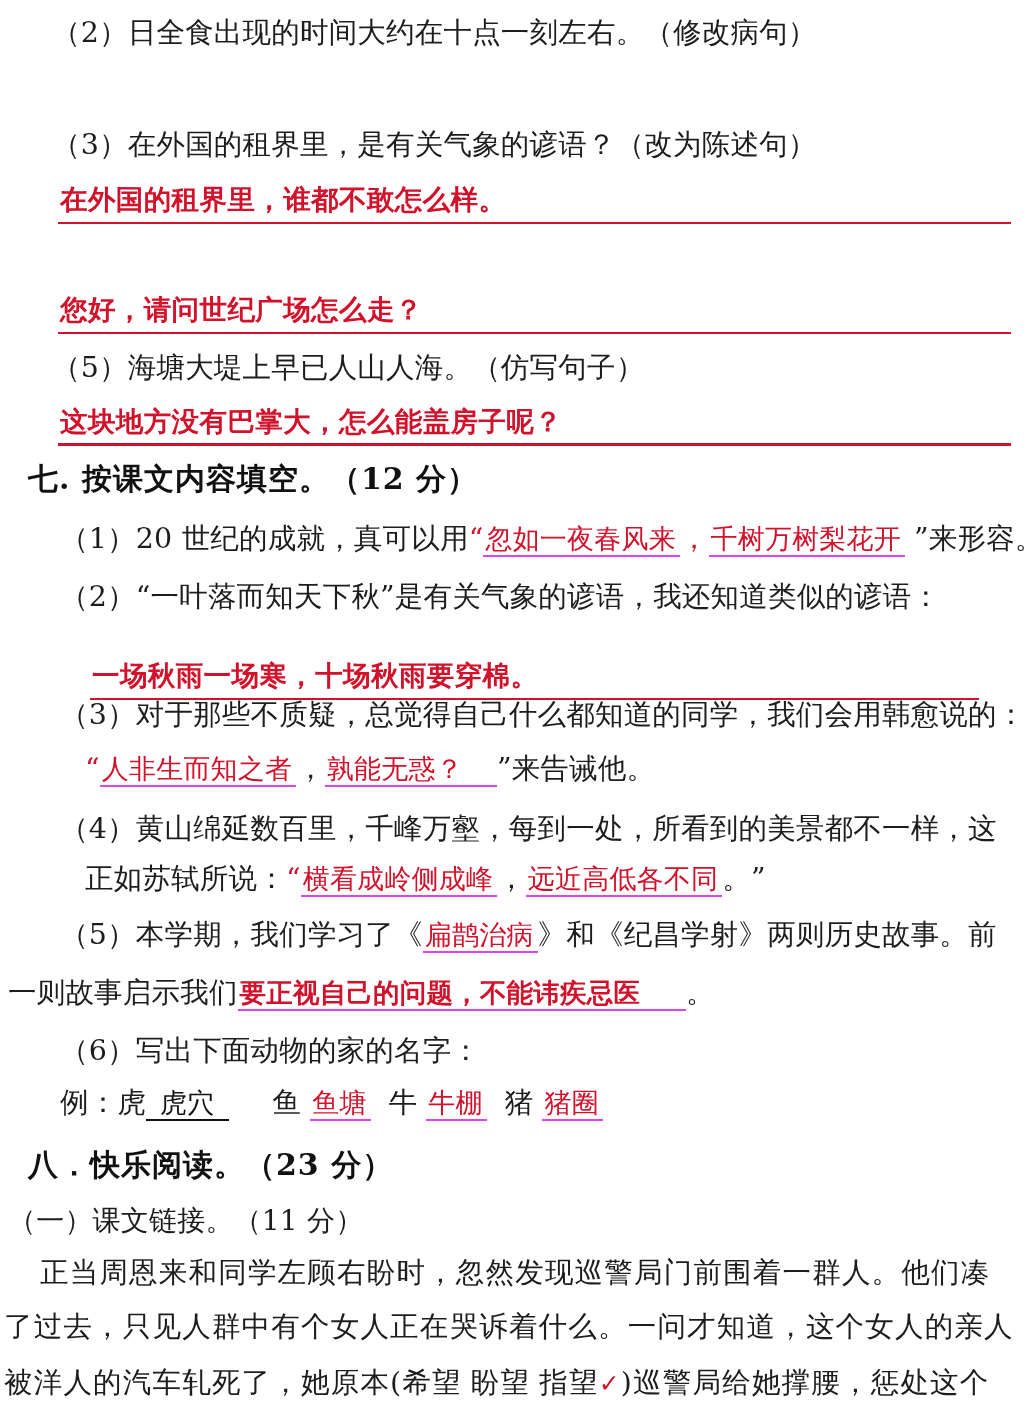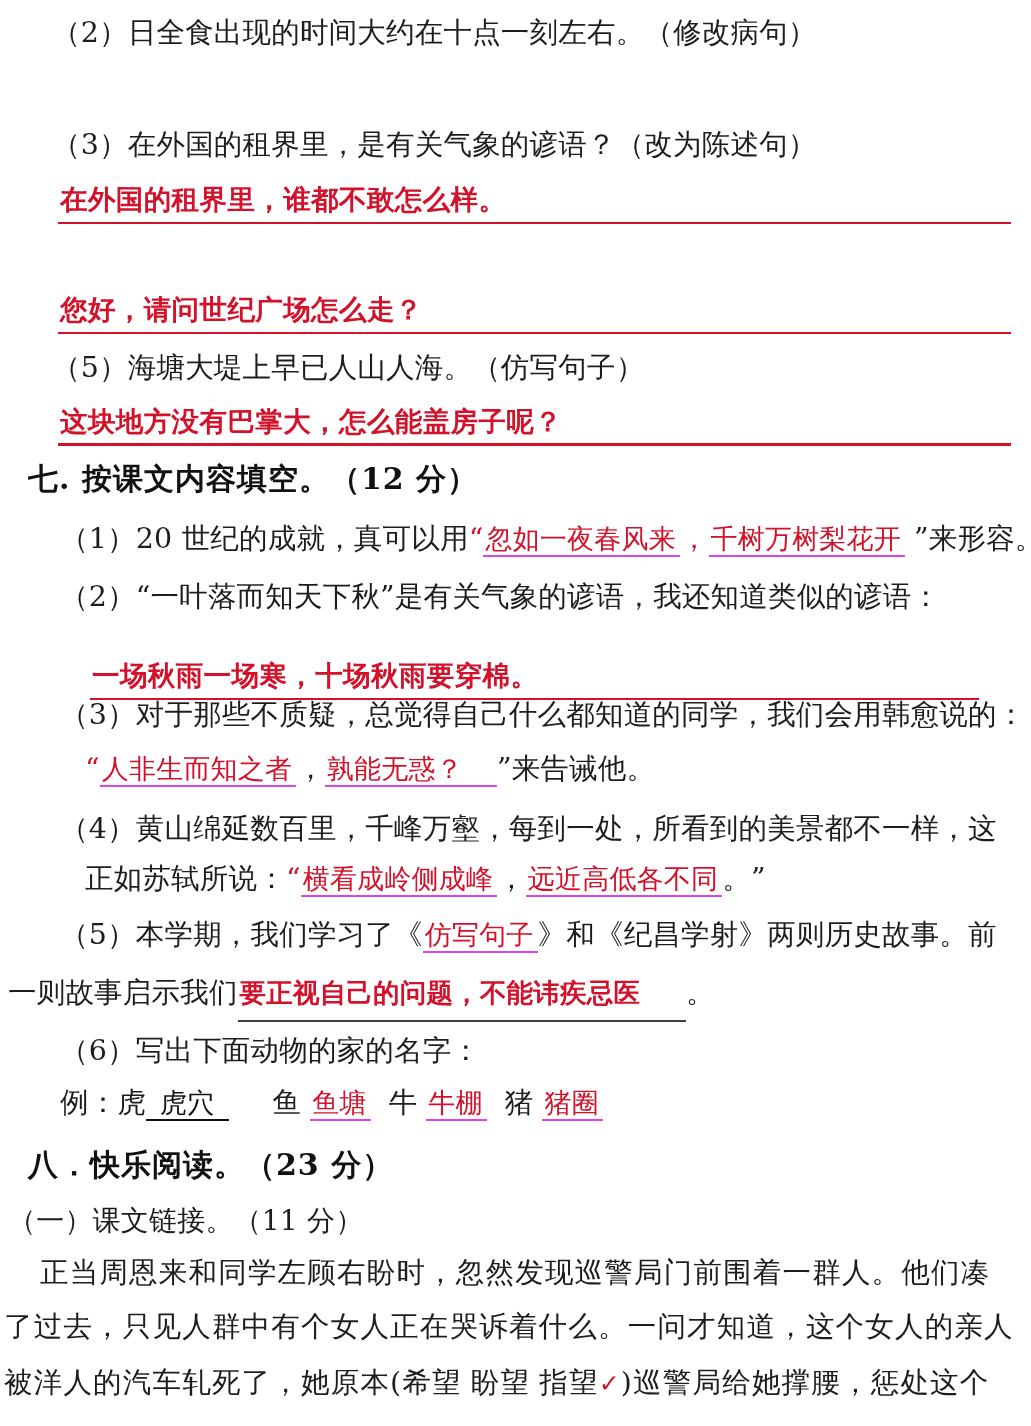--- a/index.html
+++ b/index.html
@@ -70,22 +70,22 @@
     height: 2px;
     background: #D2112A;
   }
   .answer-row.thick .rule { height: 3.5px; }
 
   
   .fill {
     color: #D2112A;
     font-family: "DejaVu Sans", "Liberation Sans", sans-serif;
     font-weight: bold;
-    border-bottom: 2px solid #404040;
-    padding: 0 4px 12px 2px;
+    border-bottom: 2px solid #d946ef;
+    padding: 0 4px 1px 2px;
     font-size: 26.5px;
   }
   .fill-serif {
     color: #D2112A;
     font-family: "DejaVu Serif", "Liberation Serif", serif;
     font-weight: normal;
     border-bottom: 2px solid #d946ef;
     padding: 0 4px 1px 2px;
     font-size: 27px;
   }
@@ -175,21 +175,21 @@
   </div>
 
   <div class="row q-line indent2" style="top:812px;">
     <span>（4）</span><span>黄山绵延数百里，千峰万壑，每到一处，所看到的美景都不一样，这</span>
   </div>
   <div class="row q-line indent3" style="top:862px;">
     <span>正如苏轼所说：</span><span class="rq">“</span><span class="fill-serif">横看成岭侧成峰</span><span>，</span><span class="fill-serif">远近高低各不同</span><span>。”</span>
   </div>
 
   <div class="row q-line indent2" style="top:918px;">
-    <span>（5）</span><span>本学期，我们学习了《</span><span class="fill-serif">仿写句子</span><span>》和《纪昌学射》两则历史故事。前</span>
+    <span>（5）</span><span>本学期，我们学习了《</span><span class="fill-serif">扁鹊治病</span><span>》和《纪昌学射》两则历史故事。前</span>
   </div>
   <div class="row q-line indent0" style="top:976px;">
     <span>一则故事启示我们</span><span class="fill" style="padding-right:46px;">要正视自己的问题，不能讳疾忌医</span><span>。</span>
   </div>
 
   <div class="row q-line indent2" style="top:1034px;">
     <span>（6）</span><span>写出下面动物的家的名字：</span>
   </div>
   <div class="row q-line indent2" style="top:1086px;">
     <span>例：</span><span>虎</span><span class="blank-black">虎穴</span><span class="sp-lg"></span><span>鱼</span><span class="sp-sm"></span><span class="fill-serif">鱼塘</span><span class="sp"></span><span>牛</span><span class="sp-sm"></span><span class="fill-serif">牛棚</span><span class="sp"></span><span>猪</span><span class="sp-sm"></span><span class="fill-serif">猪圈</span>

